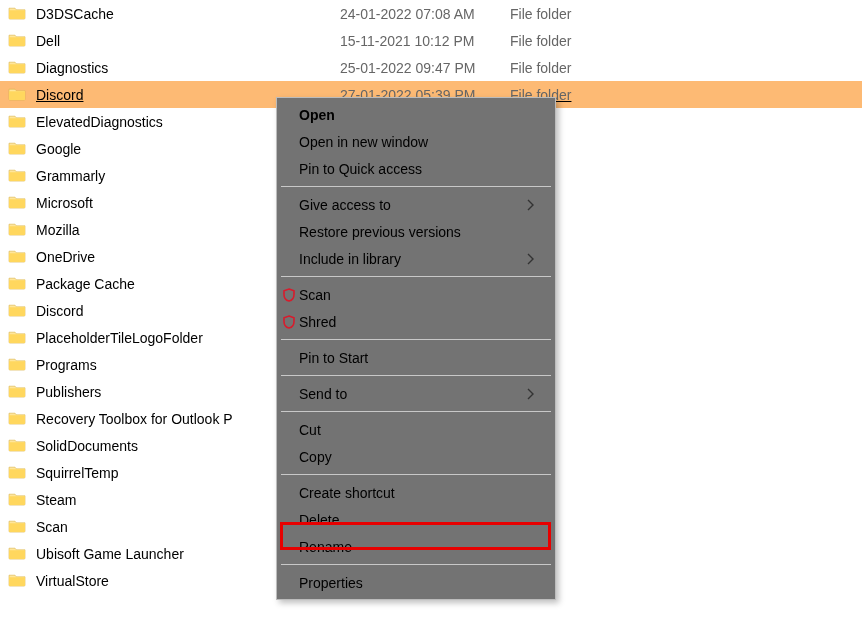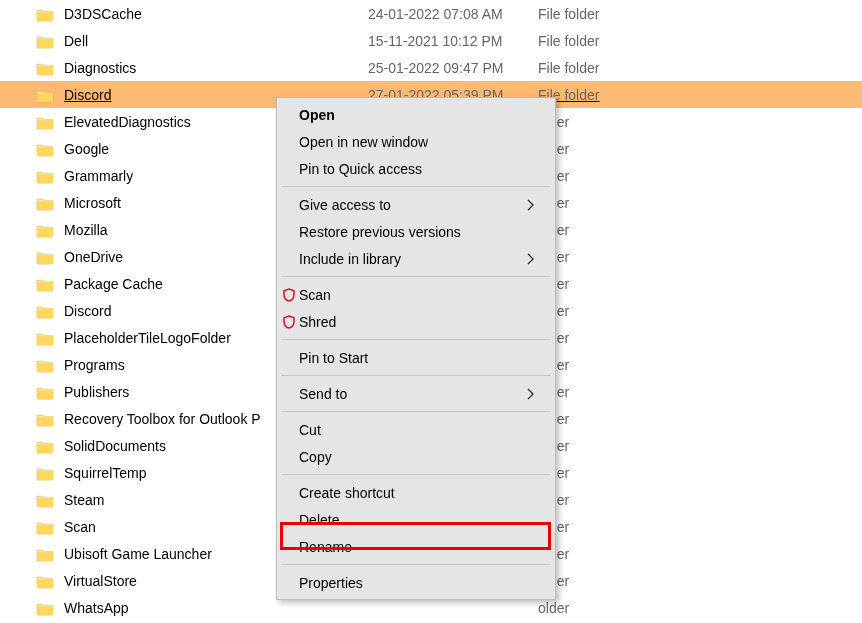--- a/index.html
+++ b/index.html
@@ -7,33 +7,33 @@
 
     .file-list { width: 100%; }
     .row {
       display: flex;
       align-items: center;
       height: 27px;
       padding-left: 8px;
       white-space: nowrap;
     }
     .row.selected { background: #fdba74; text-decoration: underline; }
-    .col-name { display: flex; align-items: flex-end; width: 332px; margin-left: 28px; }
+    .col-name { display: flex; align-items: flex-start; width: 332px; }
     .col-date { width: 170px; color: #666; }
     .col-type { width: 130px; color: #666; }
 
     .folder-icon { width: 18px; height: 14px; margin-right: 10px; flex-shrink: 0; }
     .folder-icon svg { display: block; }
 
     .context-menu {
       position: absolute;
       left: 276px;
       top: 97px;
       width: 280px;
-      background: #e5e5e5;
+      background: #737373;
       border: 1px solid #bcbcbc;
       box-shadow: 3px 3px 6px rgba(0,0,0,0.25);
       padding: 3px 2px;
     }
     .menu-item {
       display: flex;
       align-items: center;
       height: 27px;
       padding-left: 20px;
       padding-right: 18px;
@@ -347,33 +347,20 @@
           <svg viewBox="0 0 18 14" width="18" height="14">
             <path d="M1 2.2h6l1.4 1.6H17v8.4c0 .5-.4.9-.9.9H1.9c-.5 0-.9-.4-.9-.9V2.2z" fill="#ffe69a" stroke="#d9b34a" stroke-width="0.6"></path>
             <path d="M1 4.2h16v7.9c0 .5-.4.9-.9.9H1.9c-.5 0-.9-.4-.9-.9V4.2z" fill="#ffd75e"></path>
           </svg>
         </span>
         <span>VirtualStore</span>
       </div>
       <div class="col-date"></div>
       <div class="col-type">older</div>
     </div>
-    <div class="row">
-      <div class="col-name">
-        <span class="folder-icon">
-          <svg viewBox="0 0 18 14" width="18" height="14">
-            <path d="M1 2.2h6l1.4 1.6H17v8.4c0 .5-.4.9-.9.9H1.9c-.5 0-.9-.4-.9-.9V2.2z" fill="#ffe69a" stroke="#d9b34a" stroke-width="0.6"></path>
-            <path d="M1 4.2h16v7.9c0 .5-.4.9-.9.9H1.9c-.5 0-.9-.4-.9-.9V4.2z" fill="#ffd75e"></path>
-          </svg>
-        </span>
-        <span>WhatsApp</span>
-      </div>
-      <div class="col-date"></div>
-      <div class="col-type">older</div>
-    </div>
   </div>
 
 <div class="context-menu" id="context-menu">
     <div class="menu-item bold">
       <span class="mi-label">Open</span>
     </div>
     <div class="menu-item">
       <span class="mi-label">Open in new window</span>
     </div>
     <div class="menu-item">

